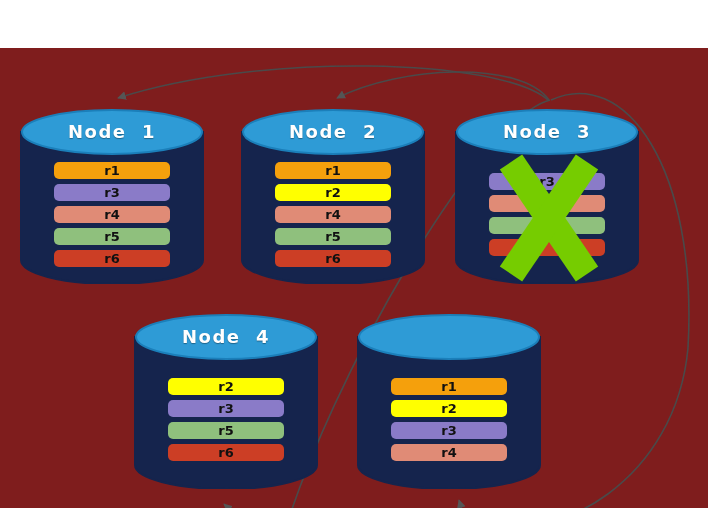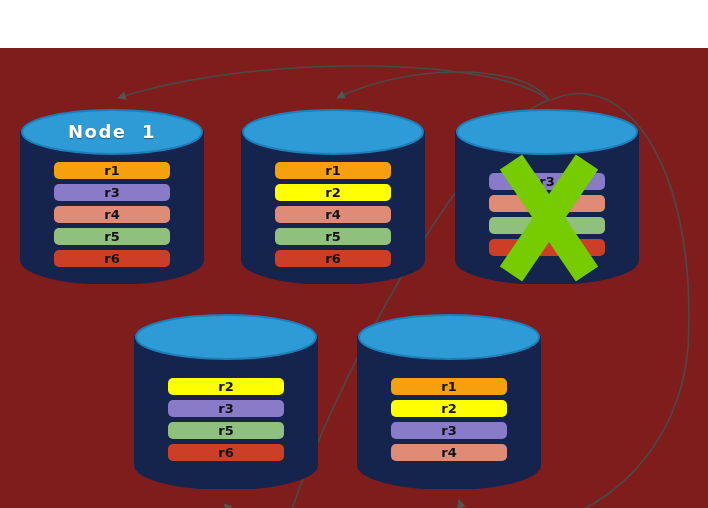--- a/index.html
+++ b/index.html
@@ -106,51 +106,54 @@
           <div class="shard" style="background: rgb(224, 139, 118); width: 116px;">r4</div>
           <div class="shard" style="background: rgb(143, 192, 125); width: 116px;">r5</div>
           <div class="shard" style="background: rgb(204, 62, 37); width: 116px;">r6</div>
         </div>
       </div>
       <div class="node" style="left: 241px; top: 60px; width: 184px; height: 176px;">
         <svg class="node-svg" width="184" height="176" viewBox="0 0 184 176">
           <path d="M 1,24 L 1,152 A 91,24 0 0 0 183,152 L 183,24 Z" fill="#15244D" stroke="#15244D" stroke-width="2"></path>
           <ellipse cx="92" cy="24" rx="90" ry="22" fill="#2E9BD6" stroke="#1B7FBA" stroke-width="2"></ellipse>
         </svg>
+        <div class="node-title" style="top: 13px;">Node  2</div>
         <div class="shards" style="top: 53.5px; gap: 5px;">
           <div class="shard" style="background: rgb(245, 160, 12); width: 116px;">r1</div>
           <div class="shard" style="background: rgb(255, 255, 0); width: 116px;">r2</div>
           <div class="shard" style="background: rgb(224, 139, 118); width: 116px;">r4</div>
           <div class="shard" style="background: rgb(143, 192, 125); width: 116px;">r5</div>
           <div class="shard" style="background: rgb(204, 62, 37); width: 116px;">r6</div>
         </div>
       </div>
       <div class="node" style="left: 455px; top: 60px; width: 184px; height: 176px;">
         <svg class="node-svg" width="184" height="176" viewBox="0 0 184 176">
           <path d="M 1,24 L 1,152 A 91,24 0 0 0 183,152 L 183,24 Z" fill="#15244D" stroke="#15244D" stroke-width="2"></path>
           <ellipse cx="92" cy="24" rx="90" ry="22" fill="#2E9BD6" stroke="#1B7FBA" stroke-width="2"></ellipse>
         </svg>
+        <div class="node-title" style="top: 13px;">Node  3</div>
         <div class="shards" style="top: 64.5px; gap: 5px;">
           <div class="shard" style="background: rgb(138, 123, 200); width: 116px;">r3</div>
           <div class="shard shard-blank" style="background: rgb(224, 139, 118); width: 116px;"></div>
           <div class="shard shard-blank" style="background: rgb(143, 192, 125); width: 116px;"></div>
           <div class="shard shard-blank" style="background: rgb(204, 62, 37); width: 116px;"></div>
         </div>
         <svg class="x-overlay" width="100" height="128" viewBox="0 0 100 128" style="left: 44px; top: 46px;">
           <g stroke="#76CC00" stroke-width="27" stroke-linecap="butt">
             <line x1="12" y1="8" x2="88" y2="120"></line>
             <line x1="88" y1="8" x2="12" y2="120"></line>
           </g>
         </svg>
       </div>
       <div class="node" style="left: 134px; top: 265px; width: 184px; height: 176px;">
         <svg class="node-svg" width="184" height="176" viewBox="0 0 184 176">
           <path d="M 1,24 L 1,152 A 91,24 0 0 0 183,152 L 183,24 Z" fill="#15244D" stroke="#15244D" stroke-width="2"></path>
           <ellipse cx="92" cy="24" rx="90" ry="22" fill="#2E9BD6" stroke="#1B7FBA" stroke-width="2"></ellipse>
         </svg>
+        <div class="node-title" style="top: 13px;">Node  4</div>
         <div class="shards" style="top: 64.5px; gap: 5px;">
           <div class="shard" style="background: rgb(255, 255, 0); width: 116px;">r2</div>
           <div class="shard" style="background: rgb(138, 123, 200); width: 116px;">r3</div>
           <div class="shard" style="background: rgb(143, 192, 125); width: 116px;">r5</div>
           <div class="shard" style="background: rgb(204, 62, 37); width: 116px;">r6</div>
         </div>
       </div>
       <div class="node" style="left: 357px; top: 265px; width: 184px; height: 176px;">
         <svg class="node-svg" width="184" height="176" viewBox="0 0 184 176">
           <path d="M 1,24 L 1,152 A 91,24 0 0 0 183,152 L 183,24 Z" fill="#15244D" stroke="#15244D" stroke-width="2"></path>

